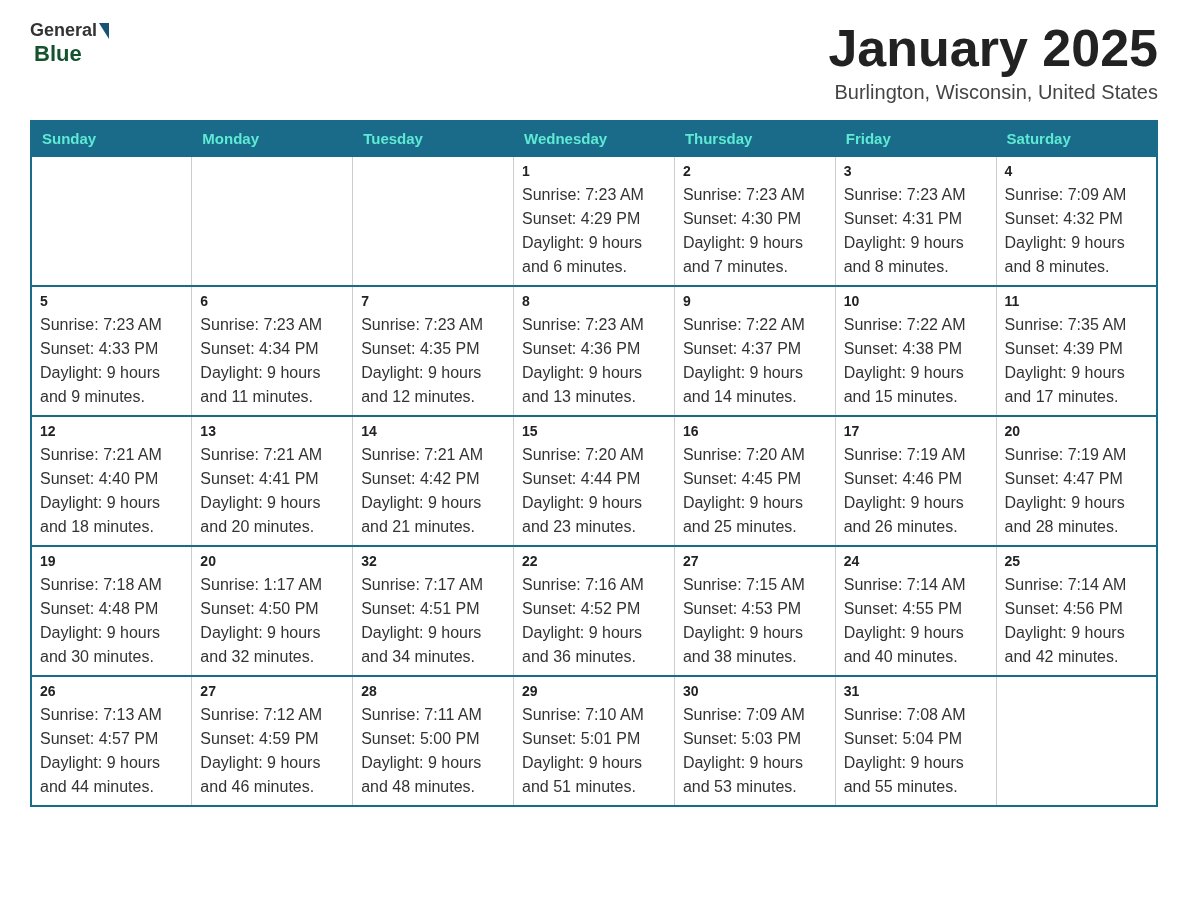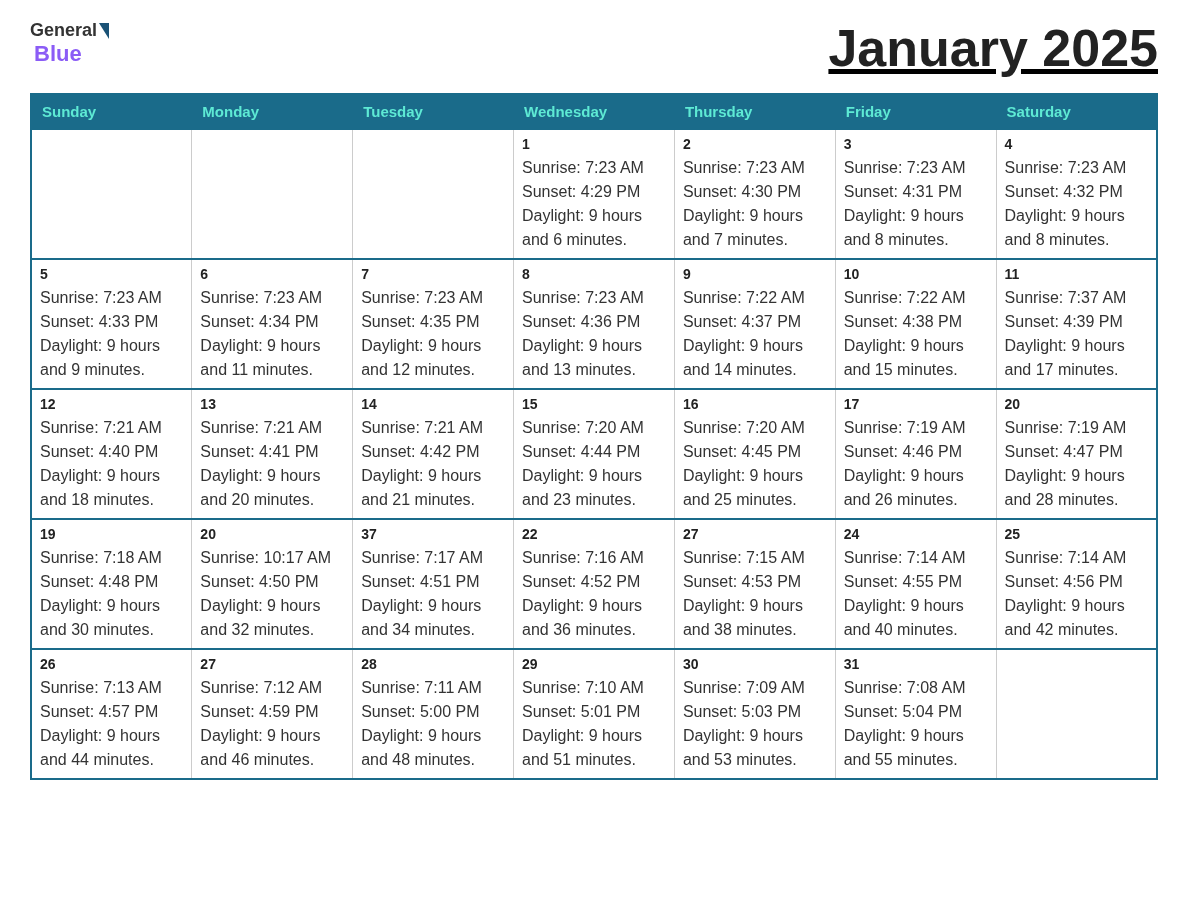--- a/index.html
+++ b/index.html
@@ -36,29 +36,28 @@
       display: inline-block;
       width: 0;
       height: 0;
       border-left: 10px solid transparent;
       border-right: 0px solid transparent;
       border-top: 16px solid #1a5276;
       margin: 0 2px;
       vertical-align: middle;
     }
     .logo-blue {
-      color: #8b5cf6;
+      color: #14532d;
       font-size: 22px;
       font-weight: bold;
       margin-top: -4px;
       margin-left: 4px;
     }
     .title-section {
       text-align: right;
-      text-decoration: underline;
     }
     .month-title {
       font-size: 52px;
       font-weight: bold;
       color: #222;
       line-height: 1.1;
     }
     .location {
       font-size: 20px;
       color: #444;
@@ -124,20 +123,21 @@
     <div class="logo-top">
       <span class="logo-general">General</span>
       <span class="logo-triangle"></span>
     </div>
     <div>
       <span class="logo-blue">Blue</span>
     </div>
   </div>
   <div class="title-section">
     <div class="month-title">January 2025</div>
+    <div class="location">Burlington, Wisconsin, United States</div>
   </div>
 </div>
 
 <table>
   <thead>
     <tr>
     <th>Sunday</th>
         <th>Monday</th>
         <th>Tuesday</th>
         <th>Wednesday</th>
@@ -164,21 +164,21 @@
 Daylight: 9 hours and 7 minutes.</div>
         </td>
         <td>
           <span class="day-number">3</span>
           <div class="day-info">Sunrise: 7:23 AM
 Sunset: 4:31 PM
 Daylight: 9 hours and 8 minutes.</div>
         </td>
         <td>
           <span class="day-number">4</span>
-          <div class="day-info">Sunrise: 7:23 AM
+          <div class="day-info">Sunrise: 7:09 AM
 Sunset: 4:32 PM
 Daylight: 9 hours and 8 minutes.</div>
         </td>
       </tr>
       <tr class="row-border-top">
         <td>
           <span class="day-number">5</span>
           <div class="day-info">Sunrise: 7:23 AM
 Sunset: 4:33 PM
 Daylight: 9 hours and 9 minutes.</div>
@@ -208,21 +208,21 @@
 Daylight: 9 hours and 14 minutes.</div>
         </td>
         <td>
           <span class="day-number">10</span>
           <div class="day-info">Sunrise: 7:22 AM
 Sunset: 4:38 PM
 Daylight: 9 hours and 15 minutes.</div>
         </td>
         <td>
           <span class="day-number">11</span>
-          <div class="day-info">Sunrise: 7:37 AM
+          <div class="day-info">Sunrise: 7:35 AM
 Sunset: 4:39 PM
 Daylight: 9 hours and 17 minutes.</div>
         </td>
       </tr>
       <tr class="row-border-top">
         <td>
           <span class="day-number">12</span>
           <div class="day-info">Sunrise: 7:21 AM
 Sunset: 4:40 PM
 Daylight: 9 hours and 18 minutes.</div>
@@ -266,26 +266,26 @@
       </tr>
       <tr class="row-border-top">
         <td>
           <span class="day-number">19</span>
           <div class="day-info">Sunrise: 7:18 AM
 Sunset: 4:48 PM
 Daylight: 9 hours and 30 minutes.</div>
         </td>
         <td>
           <span class="day-number">20</span>
-          <div class="day-info">Sunrise: 10:17 AM
+          <div class="day-info">Sunrise: 1:17 AM
 Sunset: 4:50 PM
 Daylight: 9 hours and 32 minutes.</div>
         </td>
         <td>
-          <span class="day-number">37</span>
+          <span class="day-number">32</span>
           <div class="day-info">Sunrise: 7:17 AM
 Sunset: 4:51 PM
 Daylight: 9 hours and 34 minutes.</div>
         </td>
         <td>
           <span class="day-number">22</span>
           <div class="day-info">Sunrise: 7:16 AM
 Sunset: 4:52 PM
 Daylight: 9 hours and 36 minutes.</div>
         </td>

